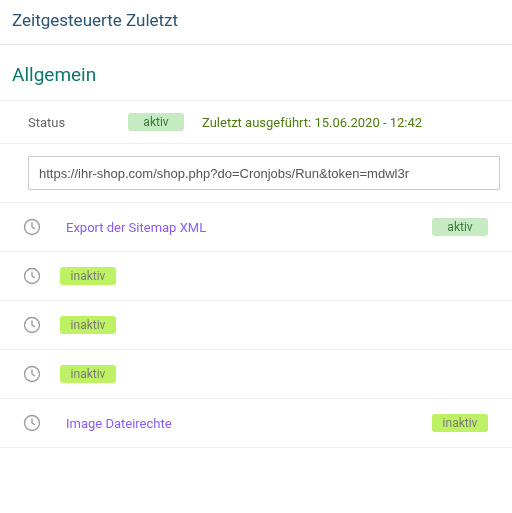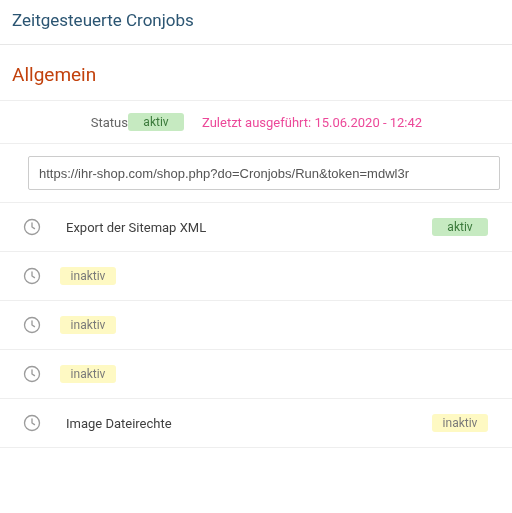--- a/index.html
+++ b/index.html
@@ -1,42 +1,42 @@
 <!DOCTYPE html>
 <html><head>
 <meta charset="utf-8">
 <style>
   * { box-sizing: border-box; }
   html, body { margin: 0; padding: 0; font-family: -apple-system, BlinkMacSystemFont, "Segoe UI", Roboto, Arial, sans-serif; color: #333; background: #fff; width: 512px; }
   .page { width: 512px; }
   .page-title { color: #2b5572; font-size: 17px; font-weight: 400; padding: 10px 12px 14px 12px;}
   hr.sep { border: none; border-top: 1px solid #e7e7e7; margin: 0; }
-  .section-title { color: #c2410c; font-size: 19px; font-weight: 400; padding: 18px 12px 14px 12px; }
+  .section-title { color: #0f766e; font-size: 19px; font-weight: 400; padding: 18px 12px 14px 12px; }
   .row { display: flex; align-items: center; padding: 12px 12px 12px 28px; border-top: 1px solid #eee; }
-  .row-label { width: 100px; color: #666; font-size: 13px; flex-shrink: 0; text-align: right; }
+  .row-label { width: 100px; color: #666; font-size: 13px; flex-shrink: 0; }
   .row-content { flex: 1; display: flex; align-items: center; gap: 18px; }
   .badge { display: inline-block; padding: 2px 10px; border-radius: 3px; font-size: 12px; text-align: center; min-width: 56px; }
   .badge-active { background: #c6eac1; color: #3b7a3b; text-align: center; }
-  .badge-inactive { background: #fef9c3; color: #7a7a7a; }
-  .status-text { color: #ec4899; font-size: 13px; }
+  .badge-inactive { background: #bef264; color: #7a7a7a; }
+  .status-text { color: #4d7c0f; font-size: 13px; }
   .url-input { flex: 1; height: 34px; border: 1px solid #ccc; border-radius: 2px; padding: 0 10px; font-size: 13px; color: #555; background: #fff; }
   .task-row { display: flex; align-items: center; padding: 14px 12px 14px 22px; border-top: 1px solid #eee; }
   .task-row:first-of-type { border-top: 1px solid #eee; }
   .task-icon { width: 26px; flex-shrink: 0; display: flex; align-items: center; }
   .task-icon svg { stroke: #9b9b9b; }
-  .task-label { flex: 1; color: #404040; font-size: 13px; padding-left: 18px;}
+  .task-label { flex: 1; color: #8b5cf6; font-size: 13px; padding-left: 18px;}
   .task-badge-wrap { width: 80px; display: flex; justify-content: center; }
   .tasks-bottom { border-top: 1px solid #eee; height: 4px;}
 </style>
 </head>
 <body>
 
 <div class="page">
 
-  <div class="page-title">Zeitgesteuerte Cronjobs</div>
+  <div class="page-title">Zeitgesteuerte Zuletzt</div>
   <hr class="sep">
 
   <div class="section-title">Allgemein</div>
 
   <div class="row">
     <div class="row-label">Status</div>
     <div class="row-content">
       <span class="badge badge-active">aktiv</span>
       <span class="status-text">Zuletzt ausgeführt: 15.06.2020 - 12:42</span>
     </div>

